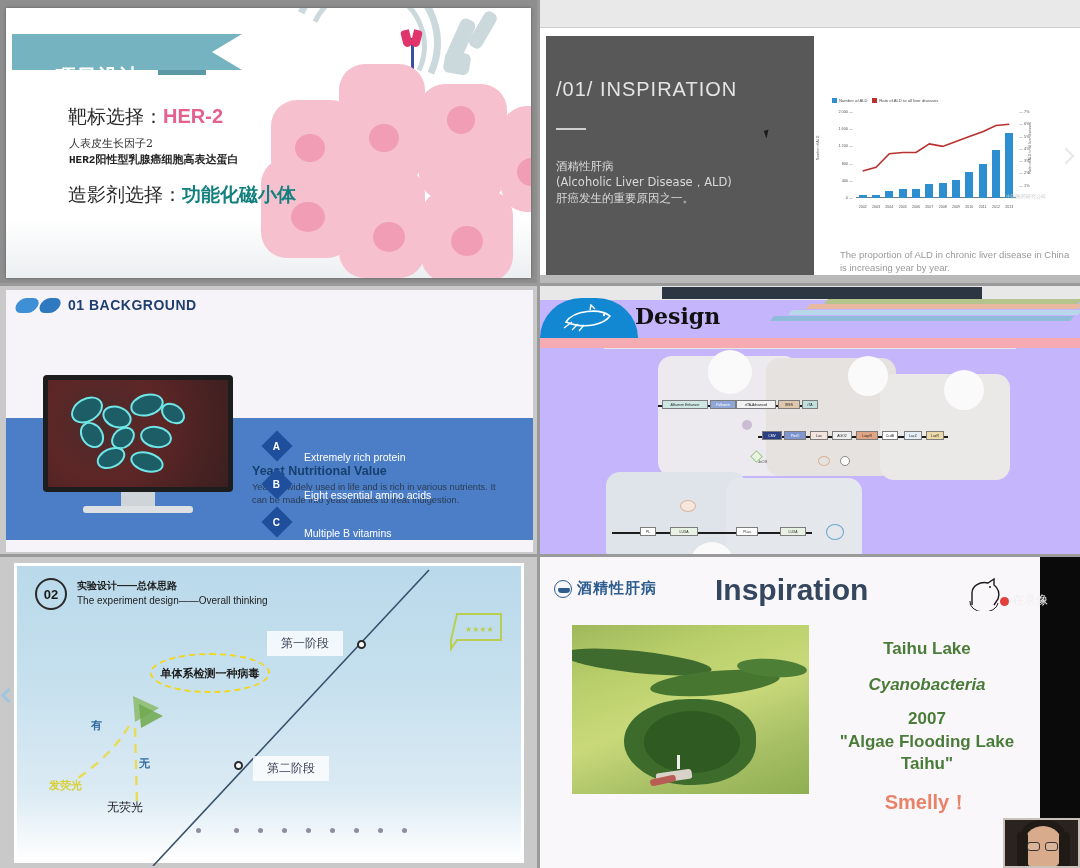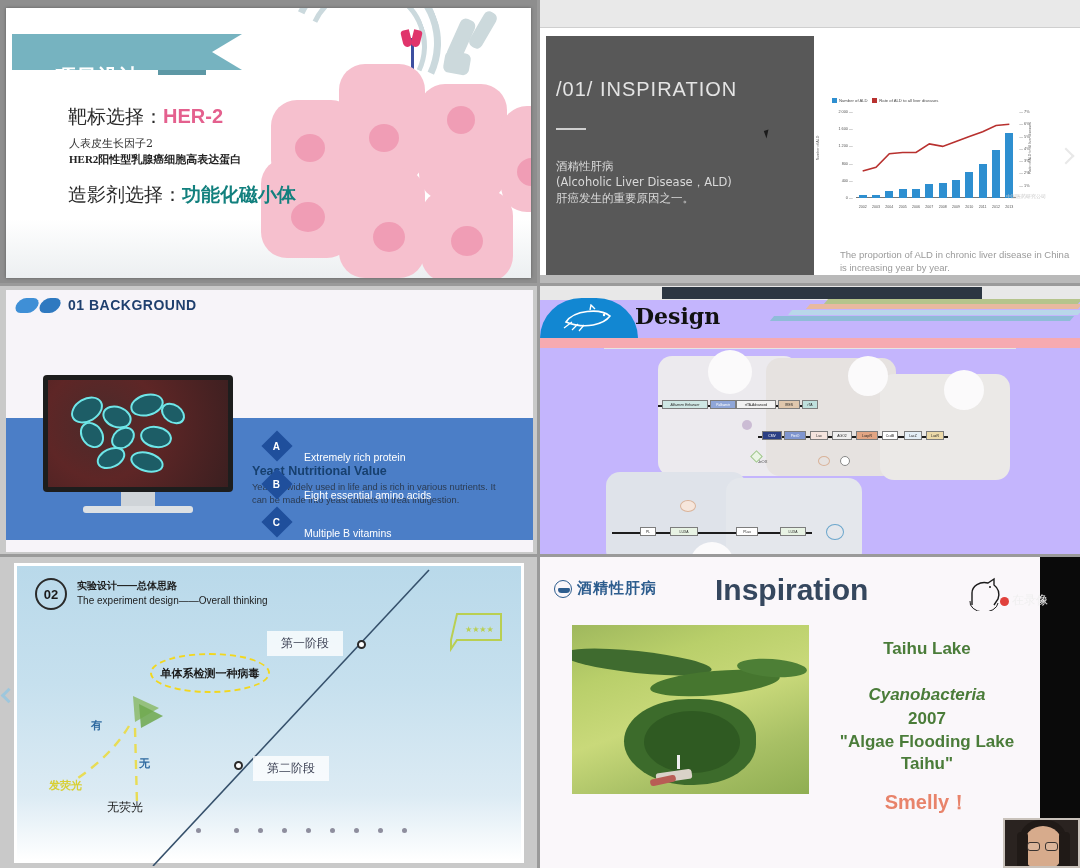--- a/index.html
+++ b/index.html
@@ -37,21 +37,21 @@
   }
   .ribbon-label {
     position:absolute; left:50px; top:32px;
     color:#fff; font-size:20px; font-weight:bold; letter-spacing:1px;
     font-family:"DejaVu Sans", sans-serif;
     margin-top:23px;
   }
   .p1-line1 { position:absolute; left:62px; top:96px; font-size:19px; color:#2a2a2a; font-family:"DejaVu Serif",serif; }
   .p1-line1 .hl { color:#e4608e; font-weight:bold; font-family:"Liberation Sans",sans-serif; font-size:20px;}
   .p1-sub1 { position:absolute; left:63px; top:128px; font-size:11px; color:#333; font-family:"DejaVu Serif",serif;}
-  .p1-sub2 { position:absolute; left:63px; top:144px; font-size:11px; color:#222; font-weight:bold; font-family:Liberation Serif, serif;}
+  .p1-sub2 { position:absolute; left:63px; top:144px; font-size:11px; color:#222; font-weight:bold; font-family:Liberation Mono, monospace;}
   .p1-line2 { position:absolute; left:62px; top:174px; font-size:19px; color:#2a2a2a; font-family:"DejaVu Serif",serif; }
   .p1-line2 .hl2 { color:#12807e; font-weight:bold; }
 
   
   .cells { position:absolute; right:0; top:0; width:270px; height:270px; overflow:hidden; }
   .cell { position:absolute; background:#f6c0ce; border-radius:26px; }
   .nuc { position:absolute; background:#f09db5; border-radius:50%; }
   .tube { position:absolute; background:#ccd9dc; border-radius:6px; }
   .ringarc {
     position:absolute; border:7px solid #cbd9dd; border-radius:50%;
@@ -167,21 +167,21 @@
   .p6-title { position:absolute; left:175px; top:16px; font-size:30px; font-weight:bold; color:#35475e; }
   .p6-univ { position:absolute; left:14px; top:22px; display:flex; align-items:center; gap:5px;}
   .p6-seal { width:18px; height:18px; border:1.5px solid #2d5d8e; border-radius:50%; position:relative;}
   .p6-seal::after{content:""; position:absolute; left:3px; top:7px; width:12px; height:5px; background:#2d5d8e; border-radius:2px 2px 5px 5px;}
   .p6-univtxt { font-size:15px; color:#2d5d8e; font-family:"DejaVu Serif",serif; font-weight:bold; letter-spacing:1px;}
   .p6-photo { position:absolute; left:32px; top:68px; width:237px; height:169px; overflow:hidden;
     background: linear-gradient(160deg,#9fb85d 0%,#b9cf6a 25%,#c9d97a 50%,#a8c065 75%,#8fae52 100%); }
   .algae { position:absolute; border-radius:50%; }
   .p6-ltxt { position:absolute; color:#4a7c39; font-weight:bold; text-align:center; width:200px; left:287px;}
   .t-lake { top:82px; font-size:17px;}
-  .t-cyano { top:128px; font-size:17px; font-style:italic;}
+  .t-cyano { top:118px; font-size:17px; font-style:italic;}
   .t-year { top:152px; font-size:17px;}
   .t-alg { top:174px; font-size:17px; line-height:22px;}
   .t-smelly { position:absolute; left:287px; top:232px; width:200px; text-align:center; font-size:20px; font-weight:bold; color:#e8836a;}
   .p6-dots { position:absolute; left:196px; top:828px; display:flex; gap:19px;}
   .p6-dots i { width:5px; height:5px; background:#8e8e9e; border-radius:50%; display:block;}
   .horse { position:absolute; left:960px; top:575px; width:46px; height:36px;}
   .rec-dot { position:absolute; left:1000px; top:597px; width:9px; height:9px; border-radius:50%; background:#e0413c;}
   .rec-txt { position:absolute; left:1012px; top:592px; font-size:12px; color:#efefef; font-family:"DejaVu Sans",sans-serif;}
   .webcam { position:absolute; left:1003px; top:818px; width:77px; height:50px; background:#2a2320; overflow:hidden;
             border:2px solid #c9c2bb;}

